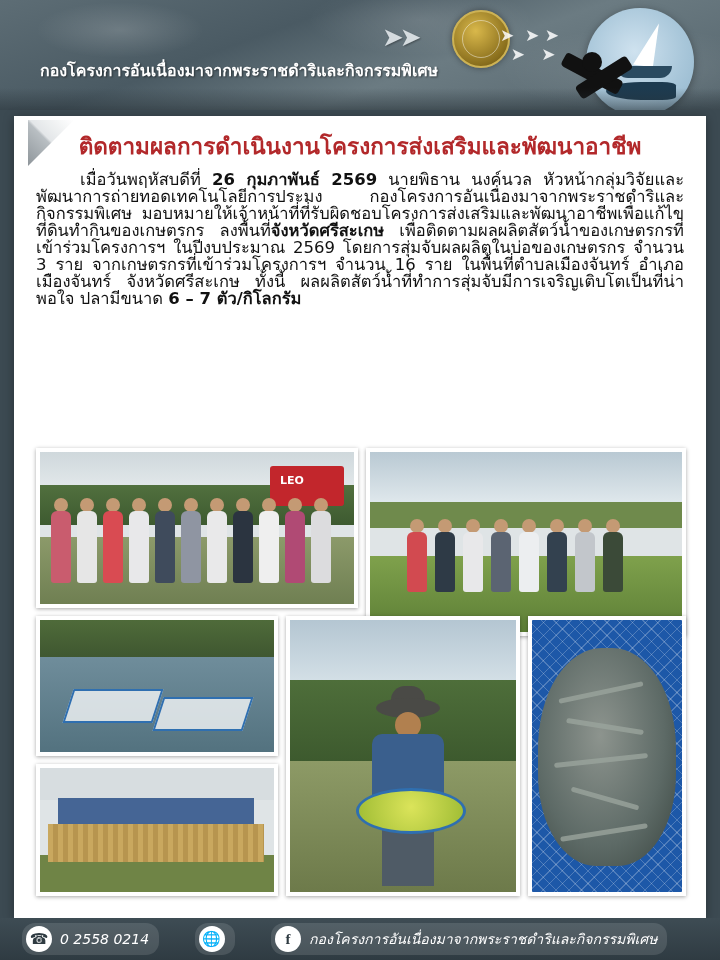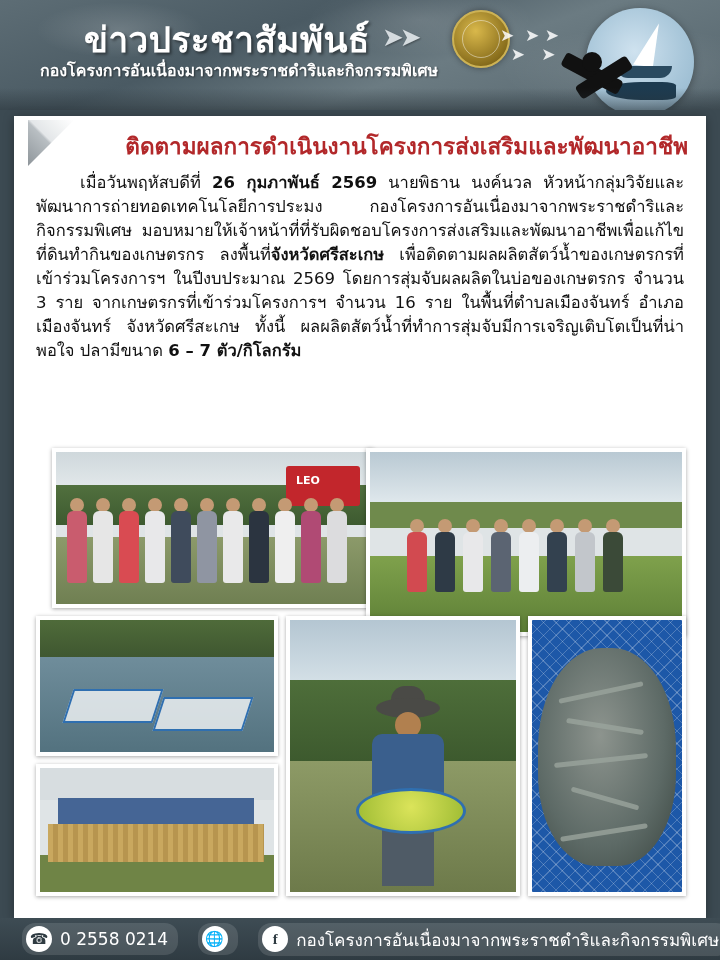--- a/index.html
+++ b/index.html
@@ -171,34 +171,34 @@
     width: 46px;
     height: 46px;
     background: linear-gradient(225deg, #ffffff 0%, #e3e6e8 48%, #b9bfc3 52%, #8e959a 100%);
     clip-path: polygon(0 0, 100% 0, 0 100%);
     box-shadow: 1px 1px 4px rgba(0,0,0,.3);
     z-index: 5;
   }
 
   .title-block {
     padding: 14px 18px 0 18px;
-    text-align: right;
+    text-align: center;
   }
   .title-line {
     color: #b2282a;
     font-size: 22.5px;
     font-weight: bold;
     line-height: 33px;
     white-space: nowrap;
   }
 
   .body-text {
     padding: 8px 22px 0 22px;
     font-size: 16.5px;
-    line-height: 24px;
+    line-height: 17px;
     color: #111111;
     text-align: justify;
   }
   .body-text p { margin: 0; text-indent: 44px; }
   .body-text b { font-weight: bold; }
 
   
   .photos {
     position: absolute;
     left: 22px;
@@ -207,21 +207,21 @@
     height: 448px;
   }
   .photo {
     position: absolute;
     background: #dfe4e6;
     border: 4px solid #ffffff;
     box-shadow: 0 1px 4px rgba(0,0,0,.35);
     overflow: hidden;
     box-sizing: border-box;
   }
-  .p1 { left: 16px;   top: 0;   width: 322px; height: 160px; }
+  .p1 { left: 0;   top: 0;   width: 322px; height: 160px; }
   .p2 { left: 330px; top: 0; width: 320px; height: 188px; }
   .p3 { left: 0;   top: 168px; width: 242px; height: 140px; }
   .p4 { left: 0;   top: 316px; width: 242px; height: 132px; }
   .p5 { left: 250px; top: 168px; width: 234px; height: 280px; }
   .p6 { left: 492px; top: 168px; width: 158px; height: 280px; }
 
   
   .p1-sky { position:absolute; left:0; top:0; right:0; height:38%; background: linear-gradient(180deg,#cfd8dc,#eef2f3); }
   .p1-trees { position:absolute; left:0; top:22%; right:0; height:26%; background: linear-gradient(180deg,#51703e,#3d5a30); }
   .p1-ground { position:absolute; left:0; bottom:0; right:0; height:44%; background: linear-gradient(180deg,#8c9a6a,#6f7f52); }
@@ -288,35 +288,34 @@
   }
   .f-icon {
     width: 26px; height: 26px;
     border-radius: 50%;
     background: #ffffff;
     color: #2f3b42;
     display: flex; align-items: center; justify-content: center;
     font-size: 15px;
     flex: 0 0 auto;
   }
-  .f-text { color: #ffffff; font-size: 17px; white-space: nowrap; }
+  .f-text { color: #ffffff; font-size: 14px; white-space: nowrap; font-style: italic; }
   .f-gap { width: 16px; }
   .f-pill {
     background: rgba(255,255,255,.12);
     border-radius: 13px;
     padding: 3px 10px 3px 4px;
     display: flex; align-items: center; gap: 8px;
   }
 </style>
 </head>
 <body>
 
 <div class="header">
   <div class="hdr-clouds"></div>
-  <div class="hdr-title">ข่าวประชาสัมพันธ์</div>
   <div class="hdr-sub">กองโครงการอันเนื่องมาจากพระราชดำริและกิจกรรมพิเศษ</div>
   <div class="hdr-chevrons">➤➤</div>
   <div class="hdr-seal"></div>
   <div class="hdr-birds">➤&nbsp;&nbsp;➤&nbsp;➤<br>&nbsp;&nbsp;➤&nbsp;&nbsp;&nbsp;➤</div>
   <div class="hdr-logo-circle">
     <div class="hdr-logo-sail"></div>
     <div class="hdr-logo-hull"></div>
     <div class="hdr-logo-fish"></div>
   </div>
   <div class="ribbon">

